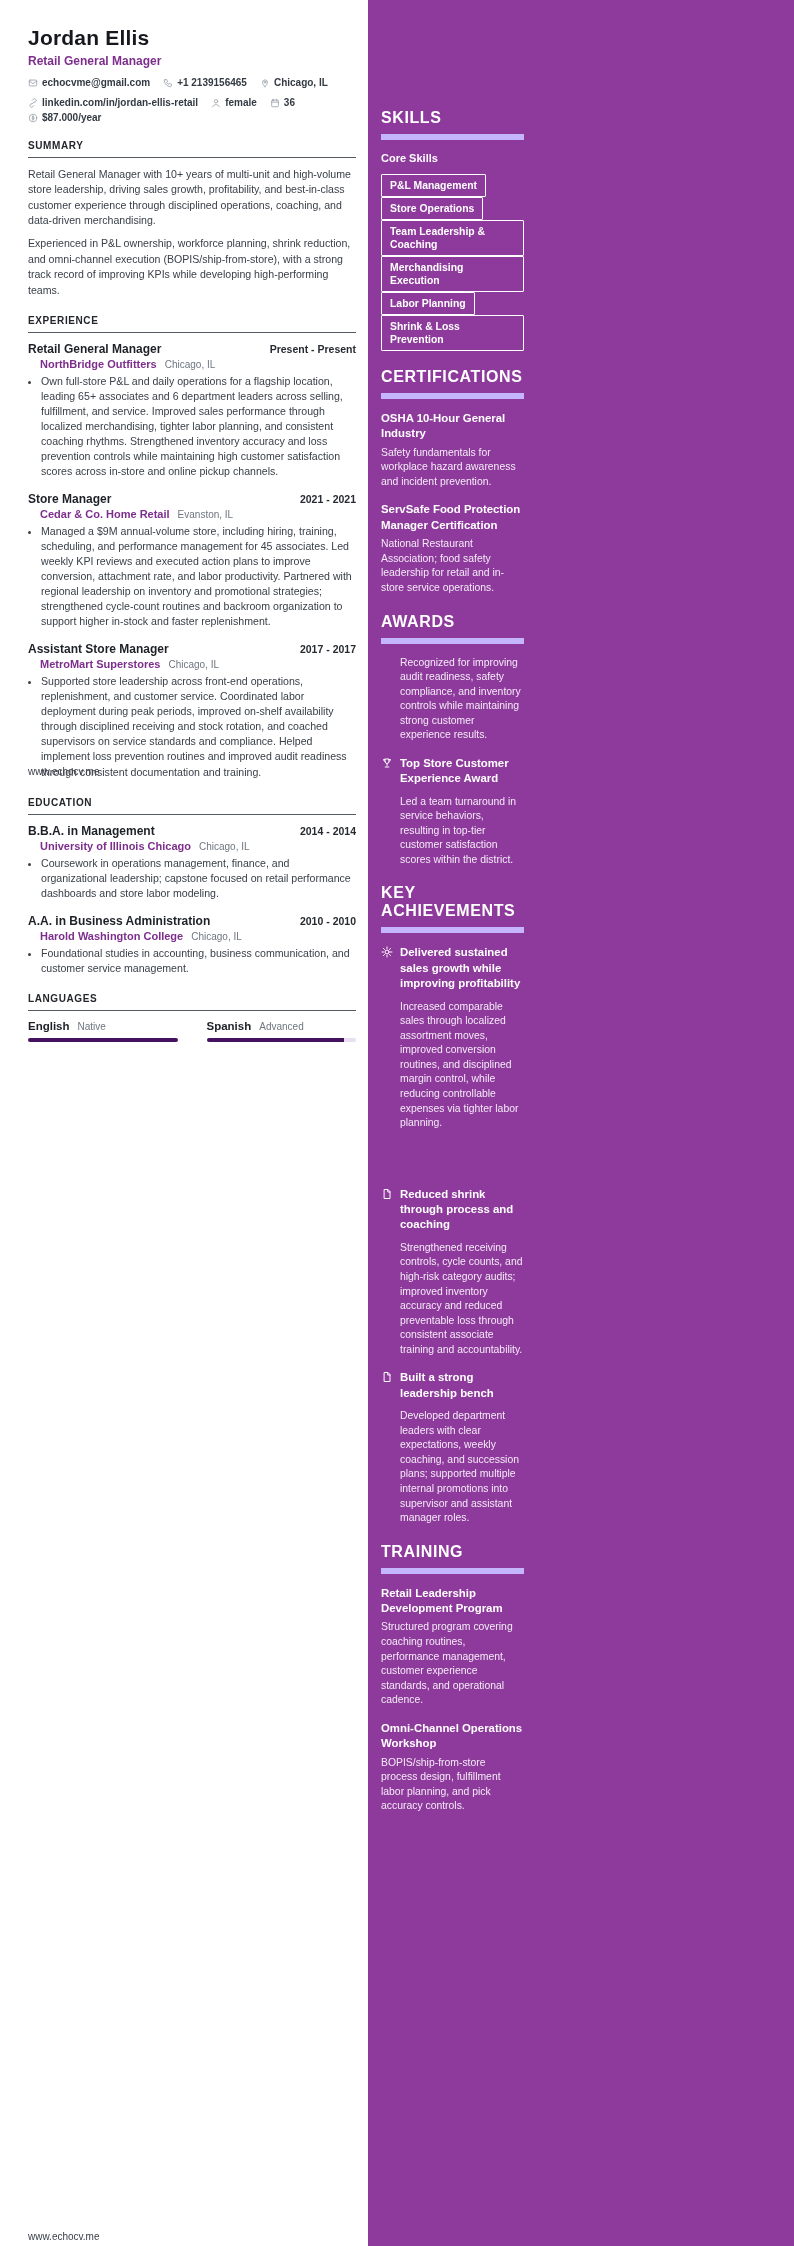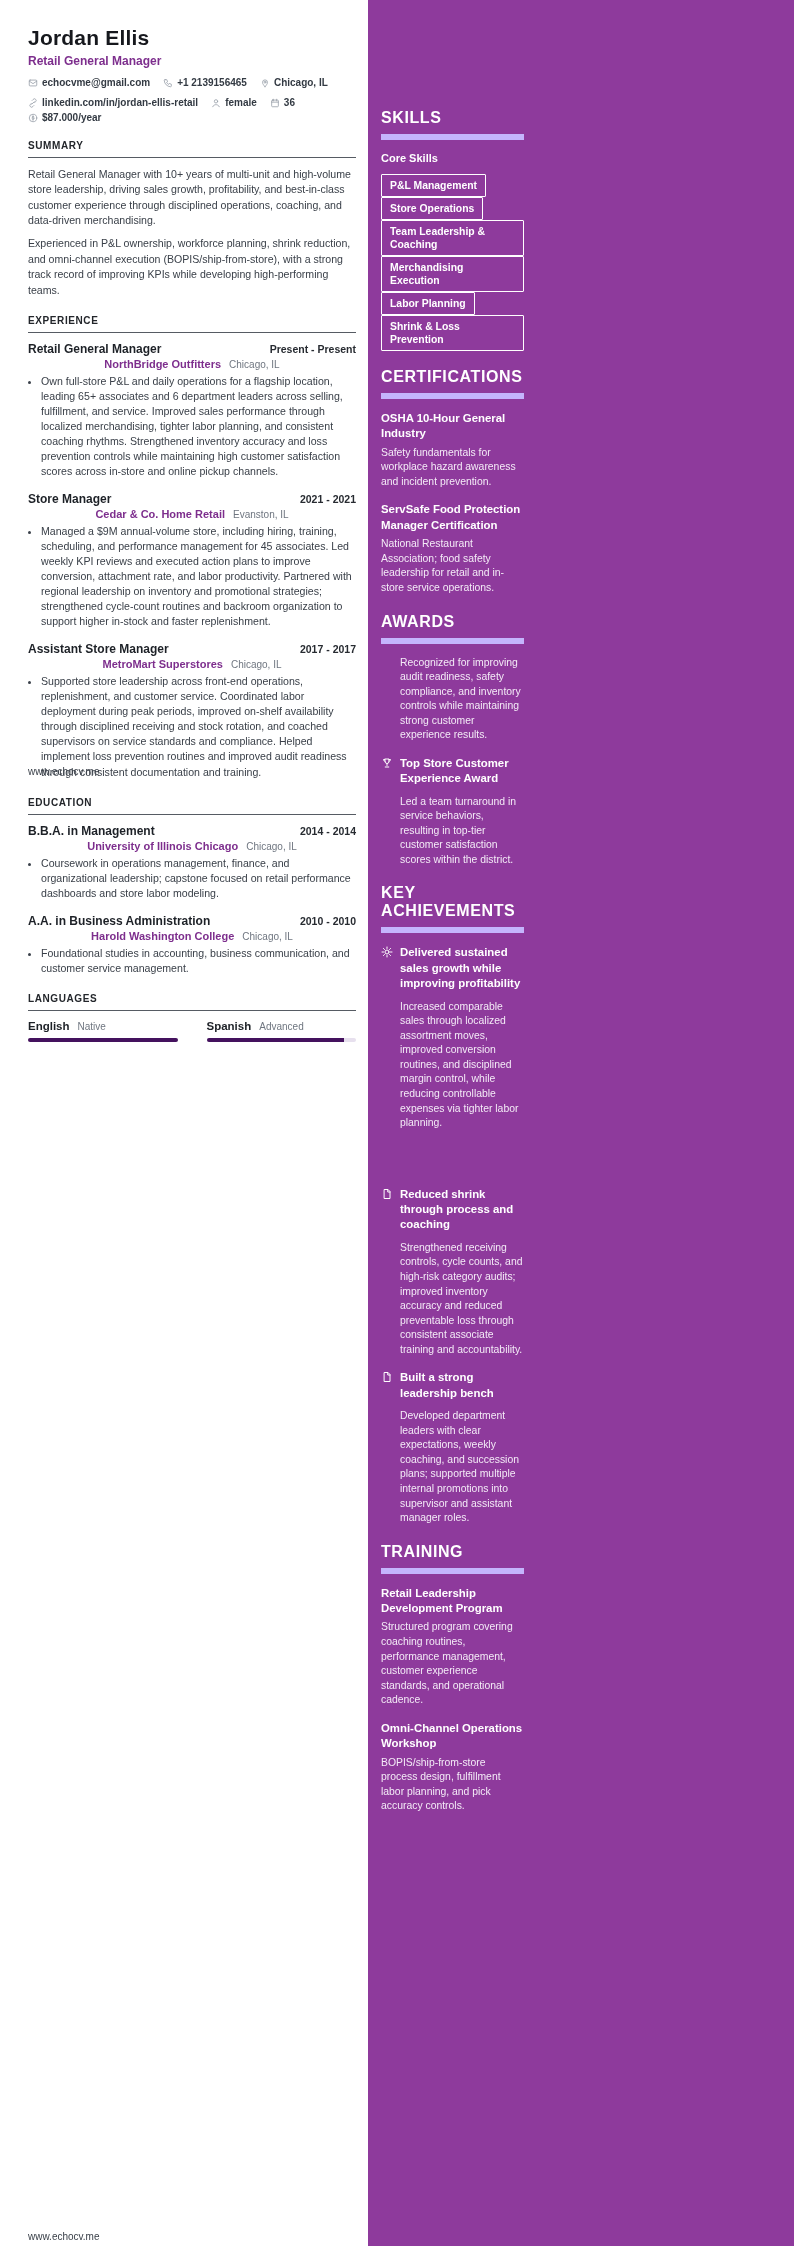--- a/index.html
+++ b/index.html
@@ -34,21 +34,21 @@
   .section-h {
     font-size: 10px; font-weight: 700; letter-spacing: 0.6px; color: #23262b;
     margin: 0 0 9px; padding-bottom: 6px; border-bottom: 1px solid #565b63;
   }
   .para { font-size: 10.6px; line-height: 1.45; color: #3a4049; margin: 0 0 8px; }
 
   .job { margin-bottom: 13px; }
   .job-head { display: flex; justify-content: space-between; align-items: baseline; }
   .job-title { font-size: 12px; font-weight: 700; color: #1d2127; }
   .job-dates { font-size: 10.5px; font-weight: 600; color: #272b31; white-space: nowrap; margin-left: 8px; }
-  .job-sub { display: flex; justify-content: center; align-items: baseline; margin: 2px 0 4px; }
+  .job-sub { display: flex; justify-content: flex-start; align-items: baseline; margin: 2px 12px 4px; }
   .job-company { font-size: 11px; font-weight: 700; color: #7d2e8d; }
   .job-loc { font-size: 10px; color: #6f7680; white-space: nowrap; margin-left: 8px; }
   ul.bullets { margin: 2px 0 0; padding-left: 13px; }
   ul.bullets li { font-size: 10.6px; line-height: 1.42; color: #3a4049; }
 
   .langs { display: flex; gap: 29px; }
   .lang { flex: 1; }
   .lang-head { display: flex; align-items: baseline; gap: 8px; }
   .lang-name { font-size: 11.5px; font-weight: 700; color: #1d2127; }
   .lang-level { font-size: 10px; color: #6f7680; }

